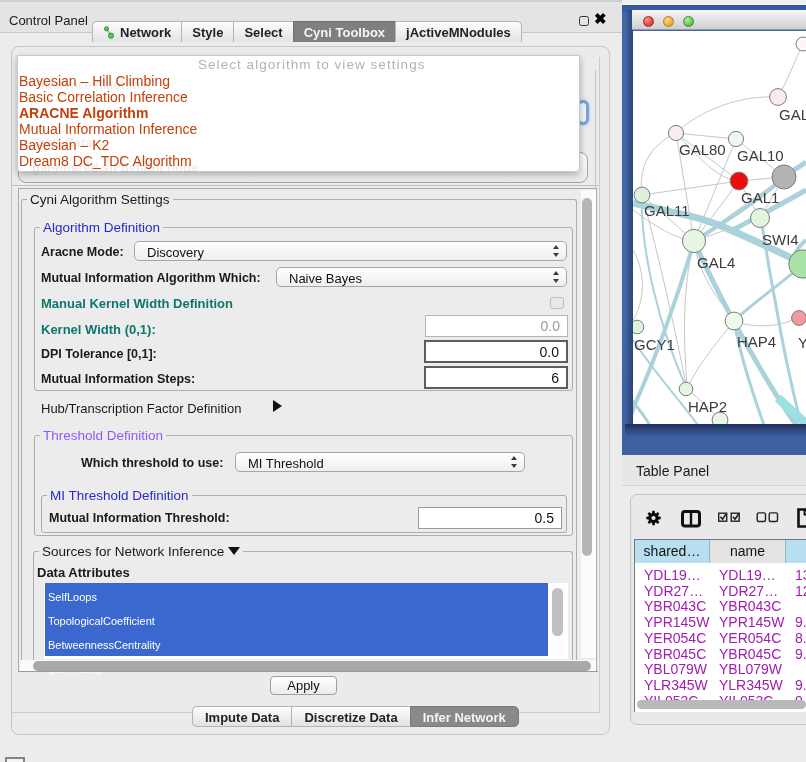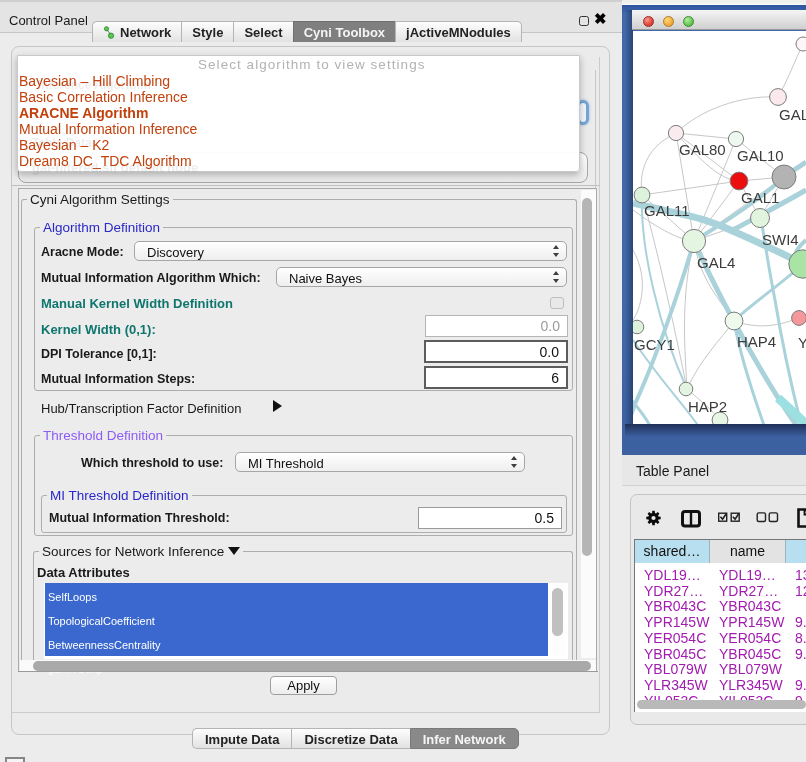--- a/index.html
+++ b/index.html
@@ -55,21 +55,21 @@
 
 
 #attrlist{left:44px;top:583px;width:524px;height:76px;background:#fff;}
 #attrsel{left:45px;top:583px;width:503px;height:73px;background:#3a68cf;color:#fff;font-size:11px;padding:2px 0 0 3px;line-height:24px;}
 #listsb{left:550px;top:584px;width:15px;height:71px;background:#fdfdfd;}
 #listsb .thumb{position:absolute;left:2px;top:4px;width:11px;height:48px;background:#c0c0c0;border-radius:6px;}
 
 
 #apply{left:270px;top:676px;width:67px;height:19px;background:linear-gradient(#ffffff,#ececec);border:1px solid #9f9f9f;border-radius:4px;font-size:13px;color:#111;text-align:center;line-height:17px;}
 
-#bottabs{left:144px;top:728px;height:31px;padding-left:48px;}
+#bottabs{left:144px;top:706px;height:31px;padding-left:48px;}
 #bottabs .tab{padding:0 12px;}
 #bottabs .tab.sel{background:#898989;border-color:#7a7a7a;}
 
 
 #popup{left:17px;top:55px;width:563px;height:117px;background:rgba(255,255,255,0.96);border:1px solid #c9c9c9;border-radius:0 0 4px 4px;box-shadow:0 3px 7px rgba(0,0,0,0.28);}
 #popup .hd{position:absolute;left:180px;top:1px;font-size:13.5px;letter-spacing:1.05px;color:#b2b2b2;}
 #popup .it{position:absolute;left:1px;font-size:14px;color:#c2410c;white-space:nowrap;}
 #popup .faint{position:absolute;color:rgba(60,60,60,0.09);font-weight:bold;font-size:12px;white-space:nowrap;}
 
 

